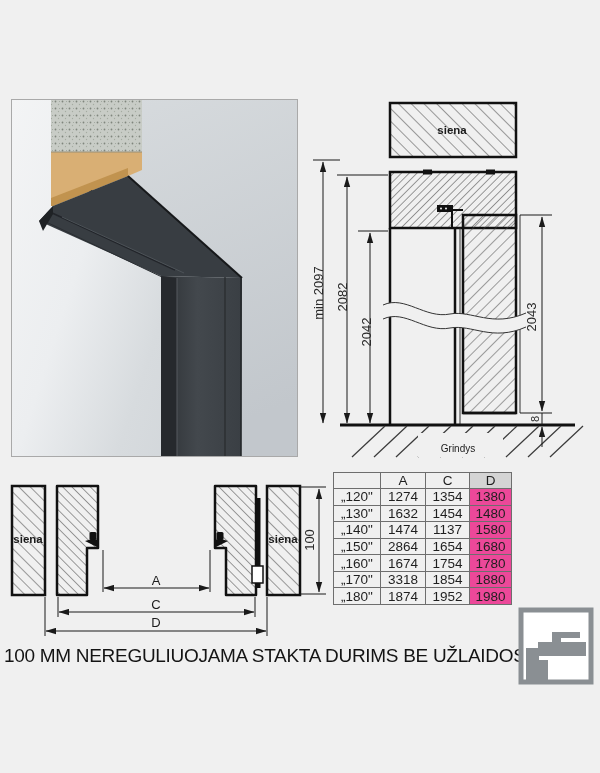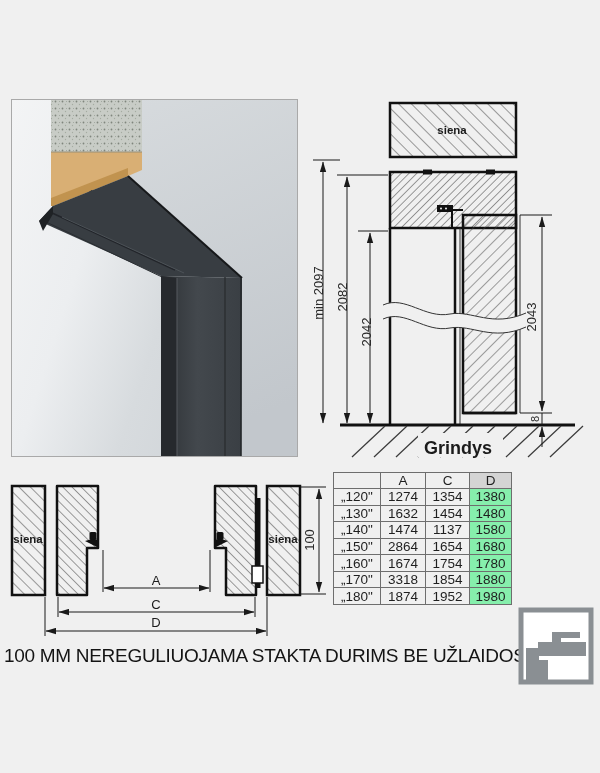--- a/index.html
+++ b/index.html
@@ -8,30 +8,30 @@
   .abs{position:absolute;}
   
   #photo{left:11px;top:99px;width:285px;height:356px;border:1px solid #a9a9a9;
          background:linear-gradient(108deg,#f3f4f5 0%,#eceef0 30%,#d7dbde 55%,#c9ced3 100%);}
   
   .lbl{position:absolute;transform:translate(-50%,-50%);white-space:nowrap;color:#1b1b1b;}
   .vlbl{position:absolute;transform:translate(-50%,-50%) rotate(-90deg);white-space:nowrap;color:#2a2a2a;}
   .dim{font-size:13px;}
   .dim8{font-size:11px;}
   .wall{font-size:11.5px;font-weight:bold;}
-  .floor{font-size:18px;font-weight:bold;}
+  .floor{font-size:10px;font-weight:normal;}
   .abc{font-size:13px;}
   
   #sizes{left:333px;top:472px;width:178px;height:133px;}
   table{border-collapse:collapse;width:178px;height:133px;table-layout:fixed;
         font-size:13.5px;color:#1f1f1f;}
   th,td{border:1px solid #6e6e6e;text-align:center;padding:0;line-height:15px;font-weight:normal;}
   table{border:1.5px solid #555;}
   col.c0{width:47px}col.c1{width:45px}col.c2{width:44px}col.c3{width:42px}
-  .dcol{background:#86efac;}
+  .dcol{background:#ec4899;}
   th.dcol{background:#d4d4d4;}
   
   #dnote{left:282px;top:620px;font-size:13px;font-weight:bold;color:#8c8c8c;white-space:nowrap;}
   #caption{left:4px;top:645px;width:514px;text-align:center;font-size:19px;color:#141414;letter-spacing:-0.3px;white-space:nowrap;}
   
   #logo{left:518px;top:607px;width:76px;height:78px;}
   svg{display:block;}
 </style>
 </head>
 <body>

